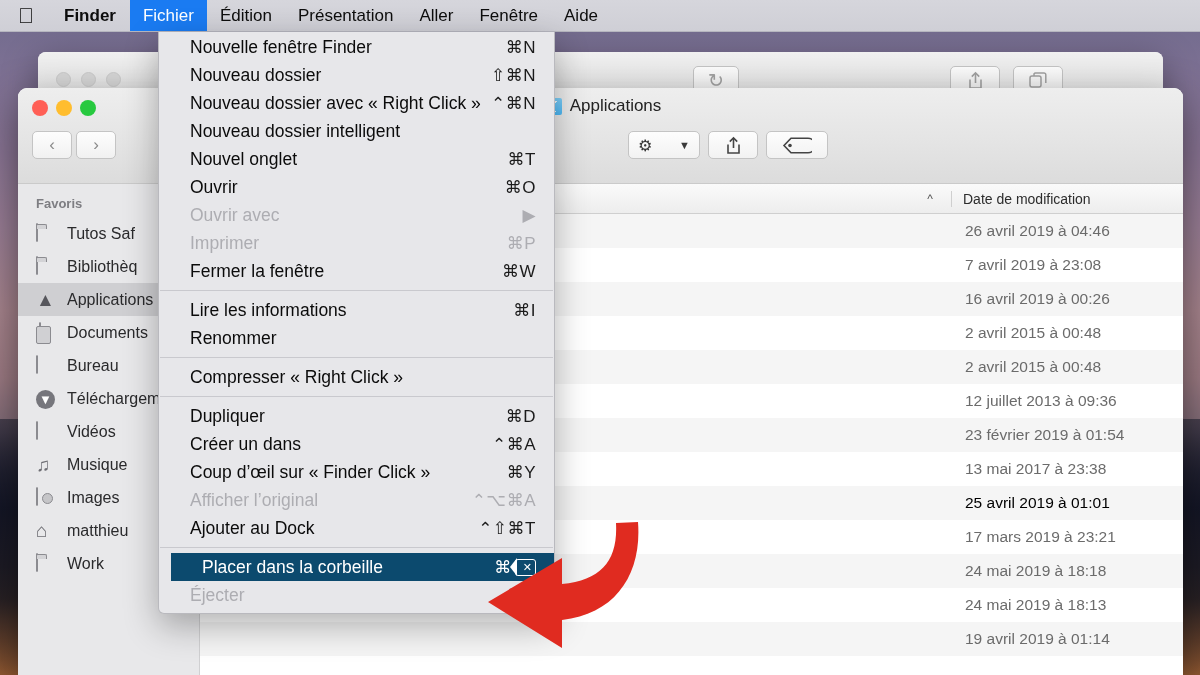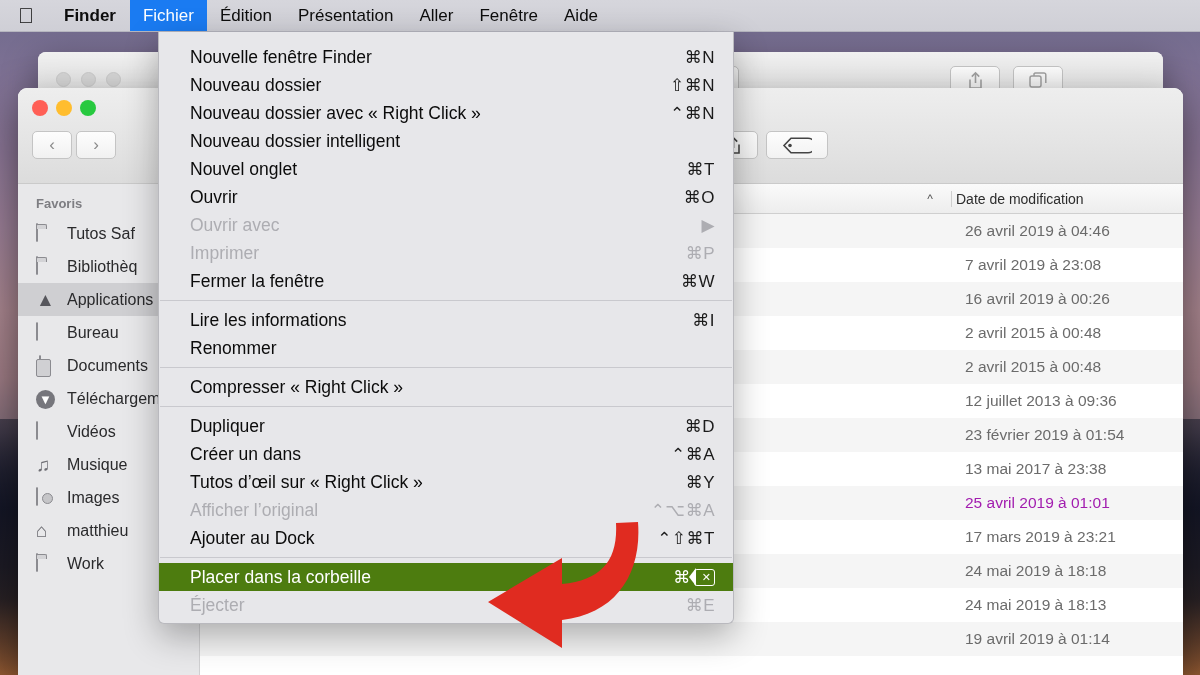--- a/index.html
+++ b/index.html
@@ -246,56 +246,56 @@
     font-size: 14px; color: #2c2c2c;
   }
   .col-name { flex: 1 1 auto; padding-left: 12px; position: relative; }
   .sortmark {
     position:absolute; right: 18px; top: 50%; transform: translateY(-50%);
     color:#555; font-size: 12px;
   }
   .col-date {
     width: 232px; flex: 0 0 232px;
     border-left: 1px solid #cfcfcf;
-    padding-left: 4px;
+    padding-left: 11px;
   }
   .frow { display: flex; height: 34px; align-items: center; font-size: 15.5px; }
   .frow:nth-child(odd) { background:#f5f5f5; }
   .frow:nth-child(even){ background:#ffffff; }
   .fname { flex:1 1 auto; }
   .fdate { width:232px; flex:0 0 232px; padding-left:14px; color:#6b6b6b; white-space:nowrap; }
-  .frow.dim .fdate { color: #a21caf; }
+  .frow.dim .fdate { color: #000000; }
 
   
   #menu {
     position: absolute;
     left: 158px; top: 32px;
-    width: 576px;
+    width: 397px;
     background: #e7e7ea;
     border: 1px solid #b9b9be;
     border-top: none;
     border-radius: 0 0 6px 6px;
     box-shadow: 0 12px 34px rgba(0,0,0,.30);
     z-index: 80;
-    padding: 11px 0 4px 0;
+    padding: 1px 0 4px 0;
     font-size: 17.5px;
     color: #0b0b0b;
     overflow: hidden;
   }
   .mi {
     display: flex; align-items: center;
     height: 28px;
     padding: 0 18px 0 31px;
     white-space: nowrap;
   }
   .mi .lbl { flex: 1 1 auto; }
   .mi .key { color: #1b1b1b; font-size: 17px; letter-spacing: .5px; }
   .mi.disabled { color: #adadb2; }
   .mi.disabled .key { color: #adadb2; }
-  .mi.highlight { background: #4d7c0f; color: #ffffff; }
+  .mi.highlight { background: #0c4a6e; color: #ffffff; margin-left: 12px; }
   .mi.highlight .key { color: #ffffff; }
   .sep { height: 1px; background: #c9c9ce; margin: 5px 1px; }
   .submark { font-size: 13px; color:#adadb2; }
   .delkey {
     display:inline-flex; align-items:center; justify-content:center;
     border:1.5px solid currentColor; border-radius:3px;
     padding: 0 3px 0 7px; height: 17px; margin-left: 3px;
     position: relative;
   }
   .delkey:before{
@@ -402,26 +402,26 @@
         </div>
         <div class="side-item">
           <span class="side-ico"><span class="ic-folder"></span></span>
           <span>Bibliothèq</span>
         </div>
         <div class="side-item selected">
           <span class="side-ico"><span class="ic-apps">▲</span></span>
           <span>Applications</span>
         </div>
         <div class="side-item">
+          <span class="side-ico"><span class="ic-doc"></span></span>
+          <span>Documents</span>
+        </div>
+        <div class="side-item">
           <span class="side-ico"><span class="ic-desktop"></span></span>
           <span>Bureau</span>
-        </div>
-        <div class="side-item">
-          <span class="side-ico"><span class="ic-doc"></span></span>
-          <span>Documents</span>
         </div>
         <div class="side-item">
           <span class="side-ico">
               <span class="ic-dl">▼</span>
             </span>
           <span>Téléchargements</span>
         </div>
         <div class="side-item">
           <span class="side-ico"><span class="ic-vid"></span></span>
           <span>Vidéos</span>
@@ -563,21 +563,21 @@
       <div class="sep"></div>
       <div class="mi">
         <span class="lbl">Dupliquer</span>
         <span class="key">⌘D</span>
       </div>
       <div class="mi">
         <span class="lbl">Créer un dans</span>
         <span class="key">⌃⌘A</span>
       </div>
       <div class="mi">
-        <span class="lbl">Tutos d’œil sur « Right Click »</span>
+        <span class="lbl">Coup d’œil sur « Finder Click »</span>
         <span class="key">⌘Y</span>
       </div>
       <div class="mi disabled">
         <span class="lbl">Afficher l’original</span>
         <span class="key">⌃⌥⌘A</span>
       </div>
       <div class="mi">
         <span class="lbl">Ajouter au Dock</span>
         <span class="key">⌃⇧⌘T</span>
       </div>

